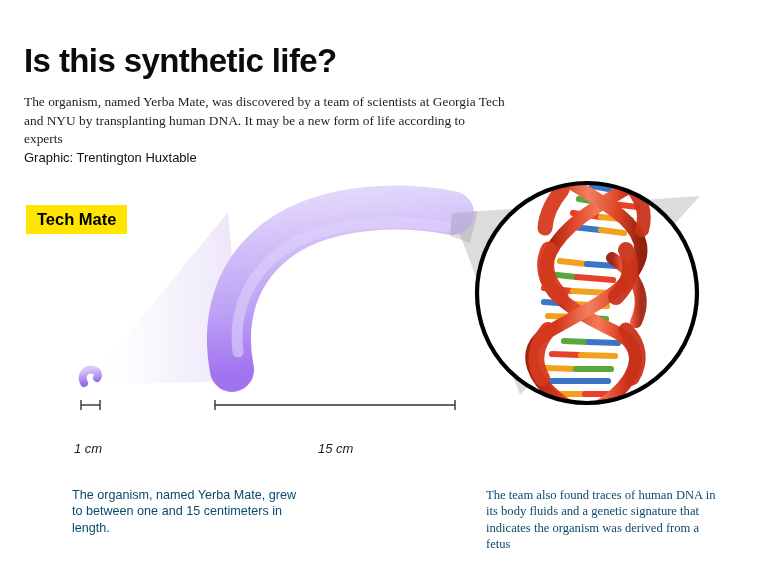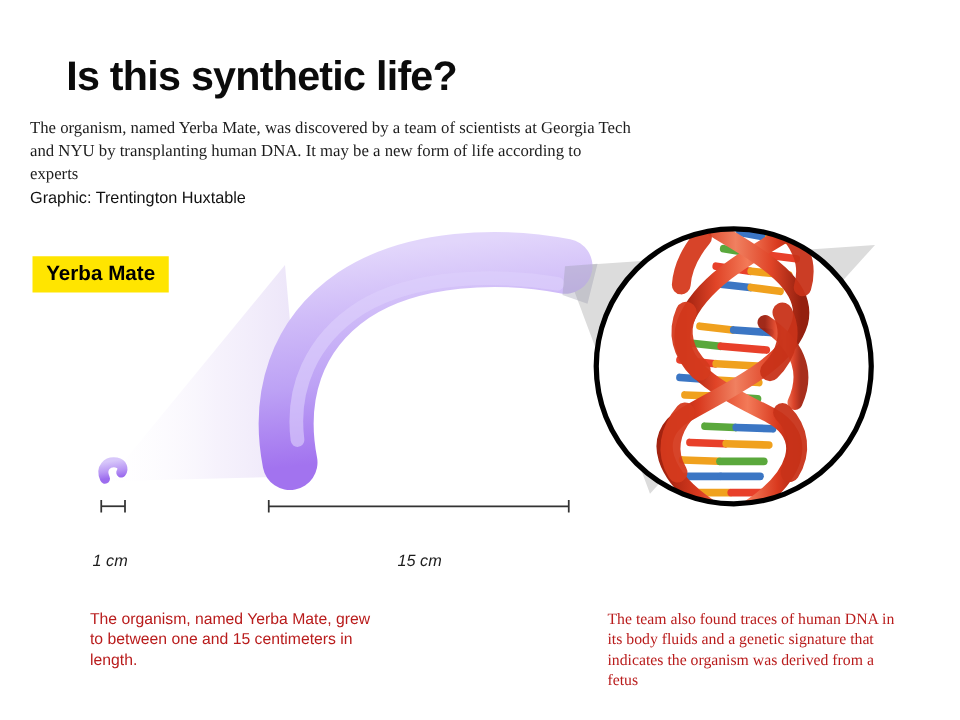--- a/index.html
+++ b/index.html
@@ -21,21 +21,20 @@
   #headline {
     position: absolute;
     left: 24px;
     top: 20px;
     width: 700px;
     font-size: 33px;
     line-height: 38px;
     font-weight: bold;
     letter-spacing: -0.6px;
     color: #0b0b0b;
-    margin-left: 29px;
   }
   #standfirst {
     position: absolute;
     left: 24px;
     top: 80px;
     width: 482px;
     font-size: 13.4px;
     line-height: 18.4px;
     font-weight: normal;
     color: #1d1d1d;
@@ -87,21 +86,21 @@
     white-space: nowrap;
   }
   #scale-label-small { left: 74px; top: 441px; }
   #scale-label-large { left: 318px; top: 441px; }
 
   
   .footnote {
     position: absolute;
     font-size: 12.6px;
     line-height: 16.6px;
-    color: #b91c1c;
+    color: #0c4a6e;
   }
   #caption-left  { left: 72px;  top: 474px; width: 232px; }
   #caption-right { left: 486px; top: 474px; width: 234px; font-family: Liberation Serif, serif; }
 </style>
 </head>
 <body>
 
 <div id="stage">
 <svg width="768" height="576" viewBox="0 0 768 576" xmlns="http://www.w3.org/2000/svg">
   <defs>
@@ -247,21 +246,21 @@
   </g>
 </svg>
 </div>
 
 <h1 id="headline">Is this synthetic life?</h1>
 
 <p id="standfirst">The organism, named Yerba Mate, was discovered by a team of scientists at Georgia Tech and NYU by transplanting human DNA. It may be a new form of life according to experts</p>
 
 <p id="byline">Graphic: Trentington Huxtable</p>
 
-<div id="species-badge">Yerba Mate</div>
+<div id="species-badge">Tech Mate</div>
 
 <div id="scale-label-small" class="scale-label">1 cm</div>
 
 <div id="scale-label-large" class="scale-label">15 cm</div>
 
 <p id="caption-left" class="footnote">The organism, named Yerba Mate, grew to between one and 15 centimeters in length.</p>
 
 <p id="caption-right" class="footnote">The team also found traces of human DNA in its body fluids and a genetic signature that indicates the organism was derived from a fetus</p>
 
 </body></html>

